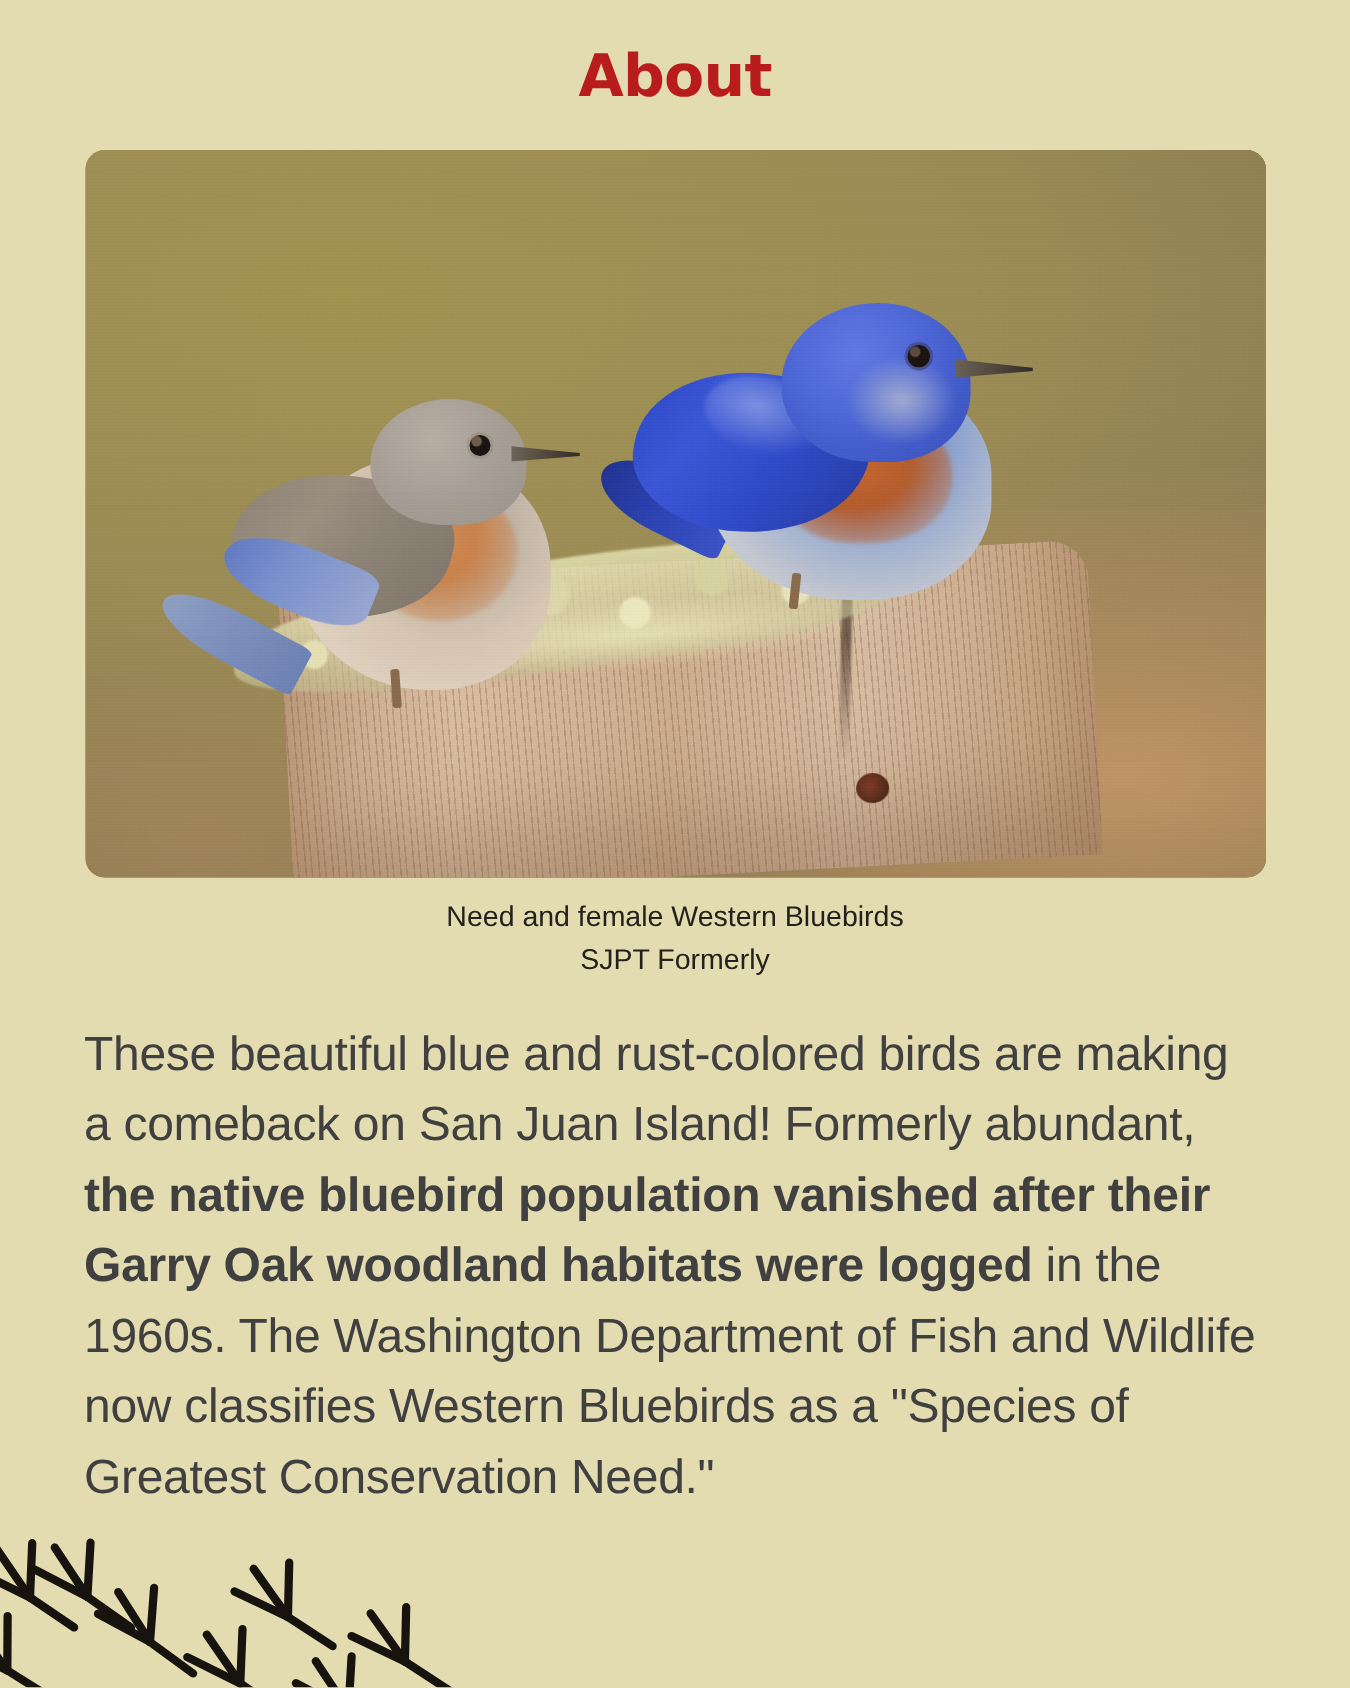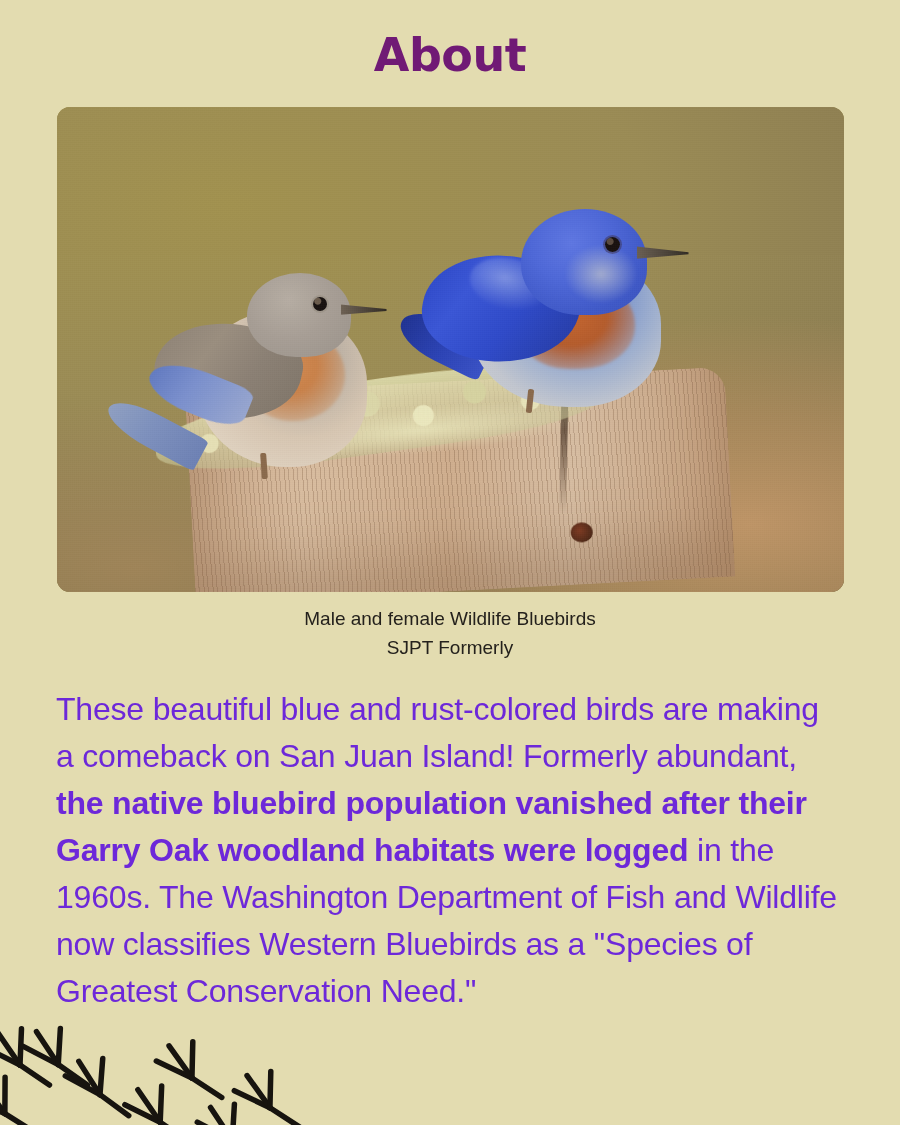--- a/index.html
+++ b/index.html
@@ -13,24 +13,24 @@
     background: #e3dcb0;
     font-family: "Liberation Sans", sans-serif;
     overflow: hidden;
     position: relative;
   }
 
   
   .page-title {
     width: 100%;
     text-align: center;
-    color: #701a75;
+    color: #b91c1c;
     font-family: "DejaVu Sans", sans-serif;
     font-weight: bold;
-    font-size: 46px;
+    font-size: 39px;
     letter-spacing: -0.5px;
     line-height: 1;
     margin: 0;
     padding-top: 32px;
     padding-bottom: 0;
   }
 
   
   .figure {
     margin: 0;
@@ -264,21 +264,21 @@
     color: #24211c;
     font-size: 19px;
     line-height: 29px;
     font-family: "Liberation Sans", sans-serif;
   }
   .figure-caption span { display: block; }
 
   
   .body-copy {
     margin: 24px 56px 0 56px;
-    color: #6d28d9;
+    color: #404040;
     font-size: 32px;
     line-height: 47px;
     font-family: "Liberation Sans", sans-serif;
     letter-spacing: -0.2px;
   }
   .body-copy b { font-weight: bold; }
 
   
   .tracks {
     position: absolute;
@@ -331,21 +331,21 @@
       <div class="m-cheek"></div>
       <div class="m-eye"></div>
       <div class="m-beak"></div>
       <div class="m-foot"></div>
     </div>
 
     <div class="photo-grain"></div>
   </div>
 
   <figcaption class="figure-caption">
-    <span>Male and female Wildlife Bluebirds</span>
+    <span>Need and female Western Bluebirds</span>
     <span>SJPT Formerly</span>
   </figcaption>
 </figure>
 
 <p class="body-copy"><span>These beautiful blue and rust-colored birds are making a comeback on San Juan Island! Formerly abundant, </span><b>the native bluebird population vanished after their Garry Oak woodland habitats were logged</b><span> in the 1960s. The Washington Department of Fish and Wildlife now classifies Western Bluebirds as a "Species of Greatest Conservation Need."</span></p>
 
 <div class="tracks">
   <svg width="320" height="110" viewBox="0 0 320 110" xmlns="http://www.w3.org/2000/svg">
     <defs>
       <g id="pawprint">

